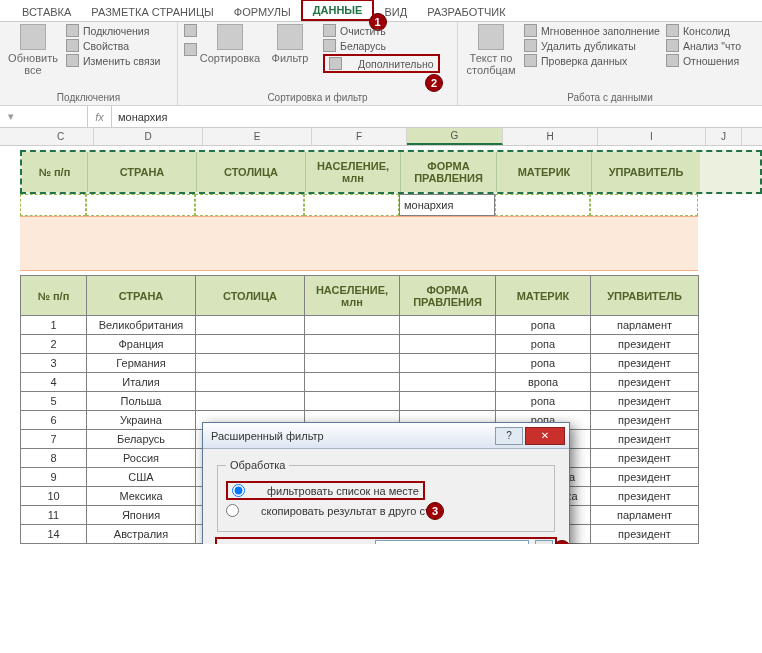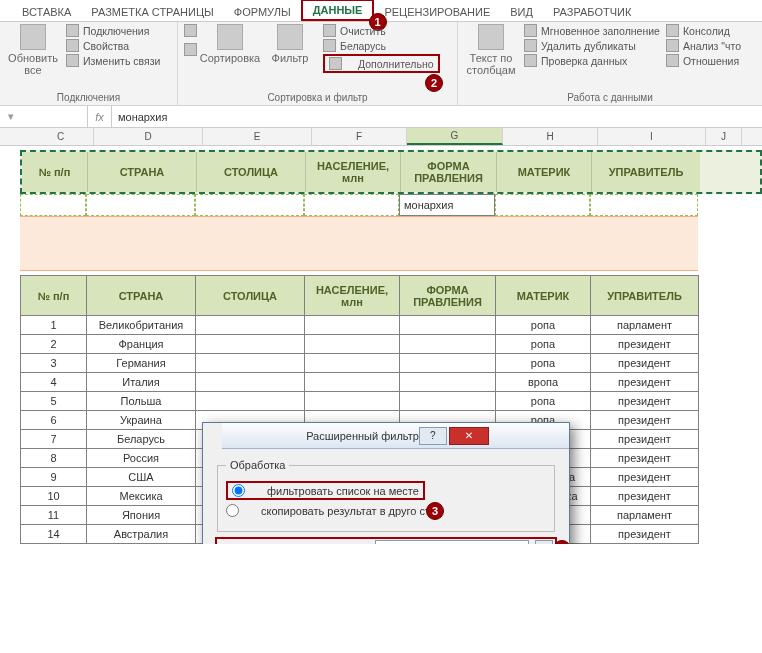--- a/index.html
+++ b/index.html
@@ -118,22 +118,22 @@
   table.main th.h2 { height:40px; }
   
   .dialog {
     position:absolute; left:202px; top:276px; width:368px;
     background:#f0f0f0; border:1px solid #5e7a9b;
     box-shadow: 4px 4px 12px rgba(0,0,0,0.5);
     font-size:11px;
   }
   .titlebar {
     background: linear-gradient(#fdfefe,#dce6f2);
-    height:26px; display:flex; align-items:center; justify-content:center;
-    padding:0 4px 0 8px; border-bottom:1px solid #a6b4c4;margin-left:19px;
+    height:26px; display:flex; align-items:center; justify-content:space-between;
+    padding:0 4px 0 8px; border-bottom:1px solid #a6b4c4;
   }
   .titlebar .title { color:#333; }
   .titlebar .btns { display:flex; gap:2px;}
   .titlebar .win-btn {
     width:28px; height:18px; border:1px solid #8a9bb0; background:#e1e9f3;
     display:flex;align-items:center;justify-content:center; font-size:10px;
   }
   .titlebar .win-close { background:#c9302c; color:#fff; border-color:#8a1f1f; width:40px;}
   .dlg-body { padding:10px 12px 12px; }
   fieldset.obr { border:1px solid #bcbcbc; padding:6px 8px 10px; }
@@ -165,21 +165,20 @@
 <body>
 
 <div class="tabs">
   <div class="tab">ВСТАВКА</div>
   <div class="tab">РАЗМЕТКА СТРАНИЦЫ</div>
   <div class="tab">ФОРМУЛЫ</div>
   <div style="position:relative;">
     <div class="tab active">ДАННЫЕ</div>
     <div class="callout" style="left:68px;top:14px;">1</div>
   </div>
-  <div class="tab">РЕЦЕНЗИРОВАНИЕ</div>
   <div class="tab">ВИД</div>
   <div class="tab">РАЗРАБОТЧИК</div>
 </div>
 
 <div class="ribbon">
   <div class="group" style="width:178px;">
     <div class="group-body">
       <div class="big-btn">
         <div class="icon"></div>
         <span style="white-space:pre-line;">Обновить

